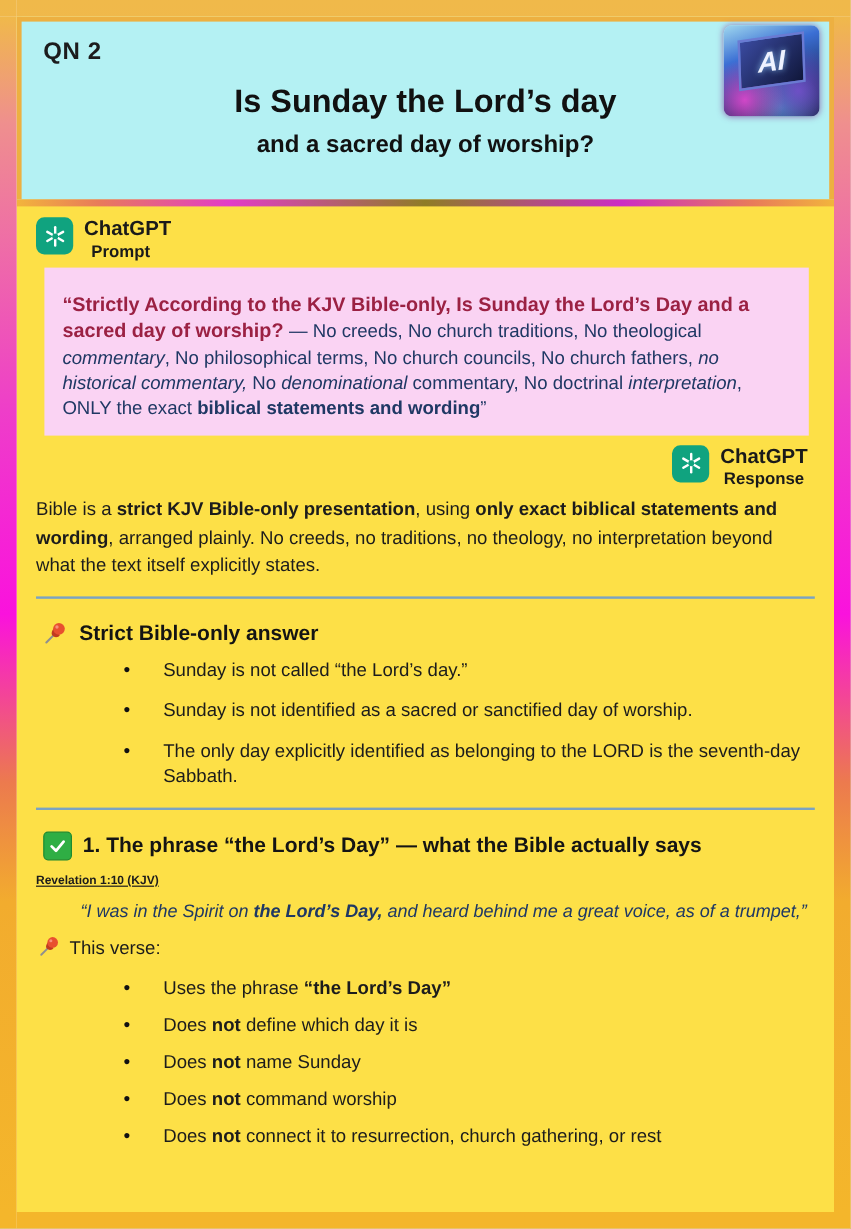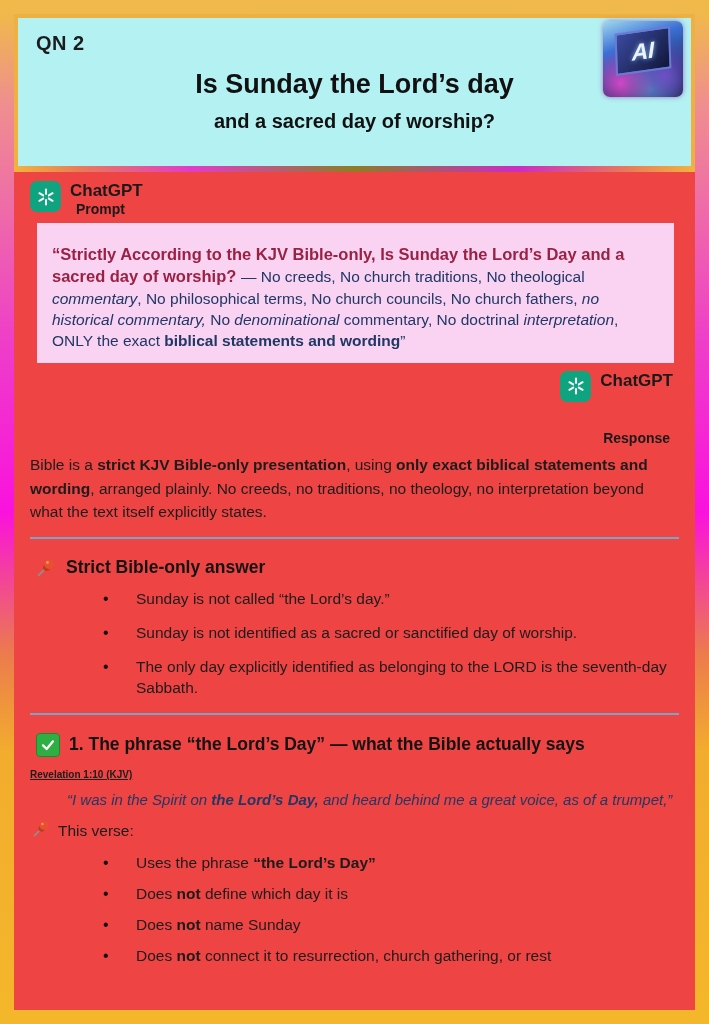--- a/index.html
+++ b/index.html
@@ -2,21 +2,21 @@
 <html><head>
 <meta charset="utf-8">
 <style>
   html,body{margin:0;padding:0;background:#888;}
   .frame{
     width:709px;height:1024px;box-sizing:border-box;margin:0 auto;
     border:14px solid;background:#ffffff;
     border-image:linear-gradient(180deg,#f0b94a 0%,#ef8f8e 9%,#ee3ec9 33%,#fa12dd 50%,#ec7a4e 64%,#f2ac2e 74%,#f4b62b 100%) 1;
     font-family:"Liberation Sans",sans-serif;color:#1c1c1c;
   }
-  .page{width:681px;height:996px;overflow:hidden;background:#ef4444;}
+  .page{width:681px;height:996px;overflow:hidden;background:#fde047;}
   
   .banner{
     position:relative;height:152px;box-sizing:border-box;
     background:#b4f1f3;border:4px solid #edb041;border-bottom:none;
   }
   .qn{font-size:20px;font-weight:bold;margin:14px 0 0 18px;letter-spacing:.5px;}
   .title{margin:14px 0 0 0;text-align:center;font-size:27px;font-weight:bold;color:#111;}
   .subtitle{margin:10px 0 0 0;text-align:center;font-size:20px;font-weight:bold;color:#111;}
   .ai-badge{
     position:absolute;top:3px;right:8px;width:80px;height:76px;border-radius:7px;overflow:hidden;
@@ -43,21 +43,21 @@
   .gpt-label{display:flex;align-items:flex-start;gap:9px;margin-top:9px;}
   .gpt-label.response{justify-content:flex-end;margin-top:8px;padding-right:6px;}
   .gpt-logo{
     width:31px;height:31px;border-radius:7px;background:#10a37f;
     display:flex;align-items:center;justify-content:center;flex:0 0 auto;
   }
   .gpt-text{display:flex;flex-direction:column;line-height:1.15;}
   .gpt-label.response .gpt-text{align-items:center;}
   .gpt-brand{font-size:17px;font-weight:bold;color:#1a1a1a;}
   .gpt-sub{font-size:14px;font-weight:bold;color:#1a1a1a;padding-left:6px;}
-  .gpt-label.response .gpt-sub{padding-left:0;margin-top:40px;}
+  .gpt-label.response .gpt-sub{padding-left:0;}
   .prompt-box{
     margin:6px 5px 0 7px;padding:20px 15px 12px 15px;
     background:#fad3f3;font-size:15.5px;line-height:1.36;
   }
   .seg-red{color:#9b2143;font-weight:bold;font-size:16.5px;}
   .seg-navy{color:#1f3864;}
   .seg-navyi{color:#1f3864;font-style:italic;}
   .seg-navyb{color:#1f3864;font-weight:bold;}
   .seg-b{font-weight:bold;}
   .seg-qi{color:#1f3864;font-style:italic;}
@@ -185,18 +185,19 @@
             <circle cx="13.1" cy="6.3" r="1.6" fill="#f7907a"></circle>
           </svg>
         </span>
         <span>This verse:</span>
       </div>
 
       <ul class="bullets tight">
         <li><span class="seg-p">Uses the phrase </span><span class="seg-b">“the Lord’s Day”</span></li>
         <li><span class="seg-p">Does </span><span class="seg-b">not</span><span class="seg-p"> define which day it is</span></li>
         <li><span class="seg-p">Does </span><span class="seg-b">not</span><span class="seg-p"> name Sunday</span></li>
+        <li><span class="seg-p">Does </span><span class="seg-b">not</span><span class="seg-p"> command worship</span></li>
         <li><span class="seg-p">Does </span><span class="seg-b">not</span><span class="seg-p"> connect it to resurrection, church gathering, or rest</span></li>
       </ul>
 
     </div>
   </div>
 </div>
 
 </body></html>

